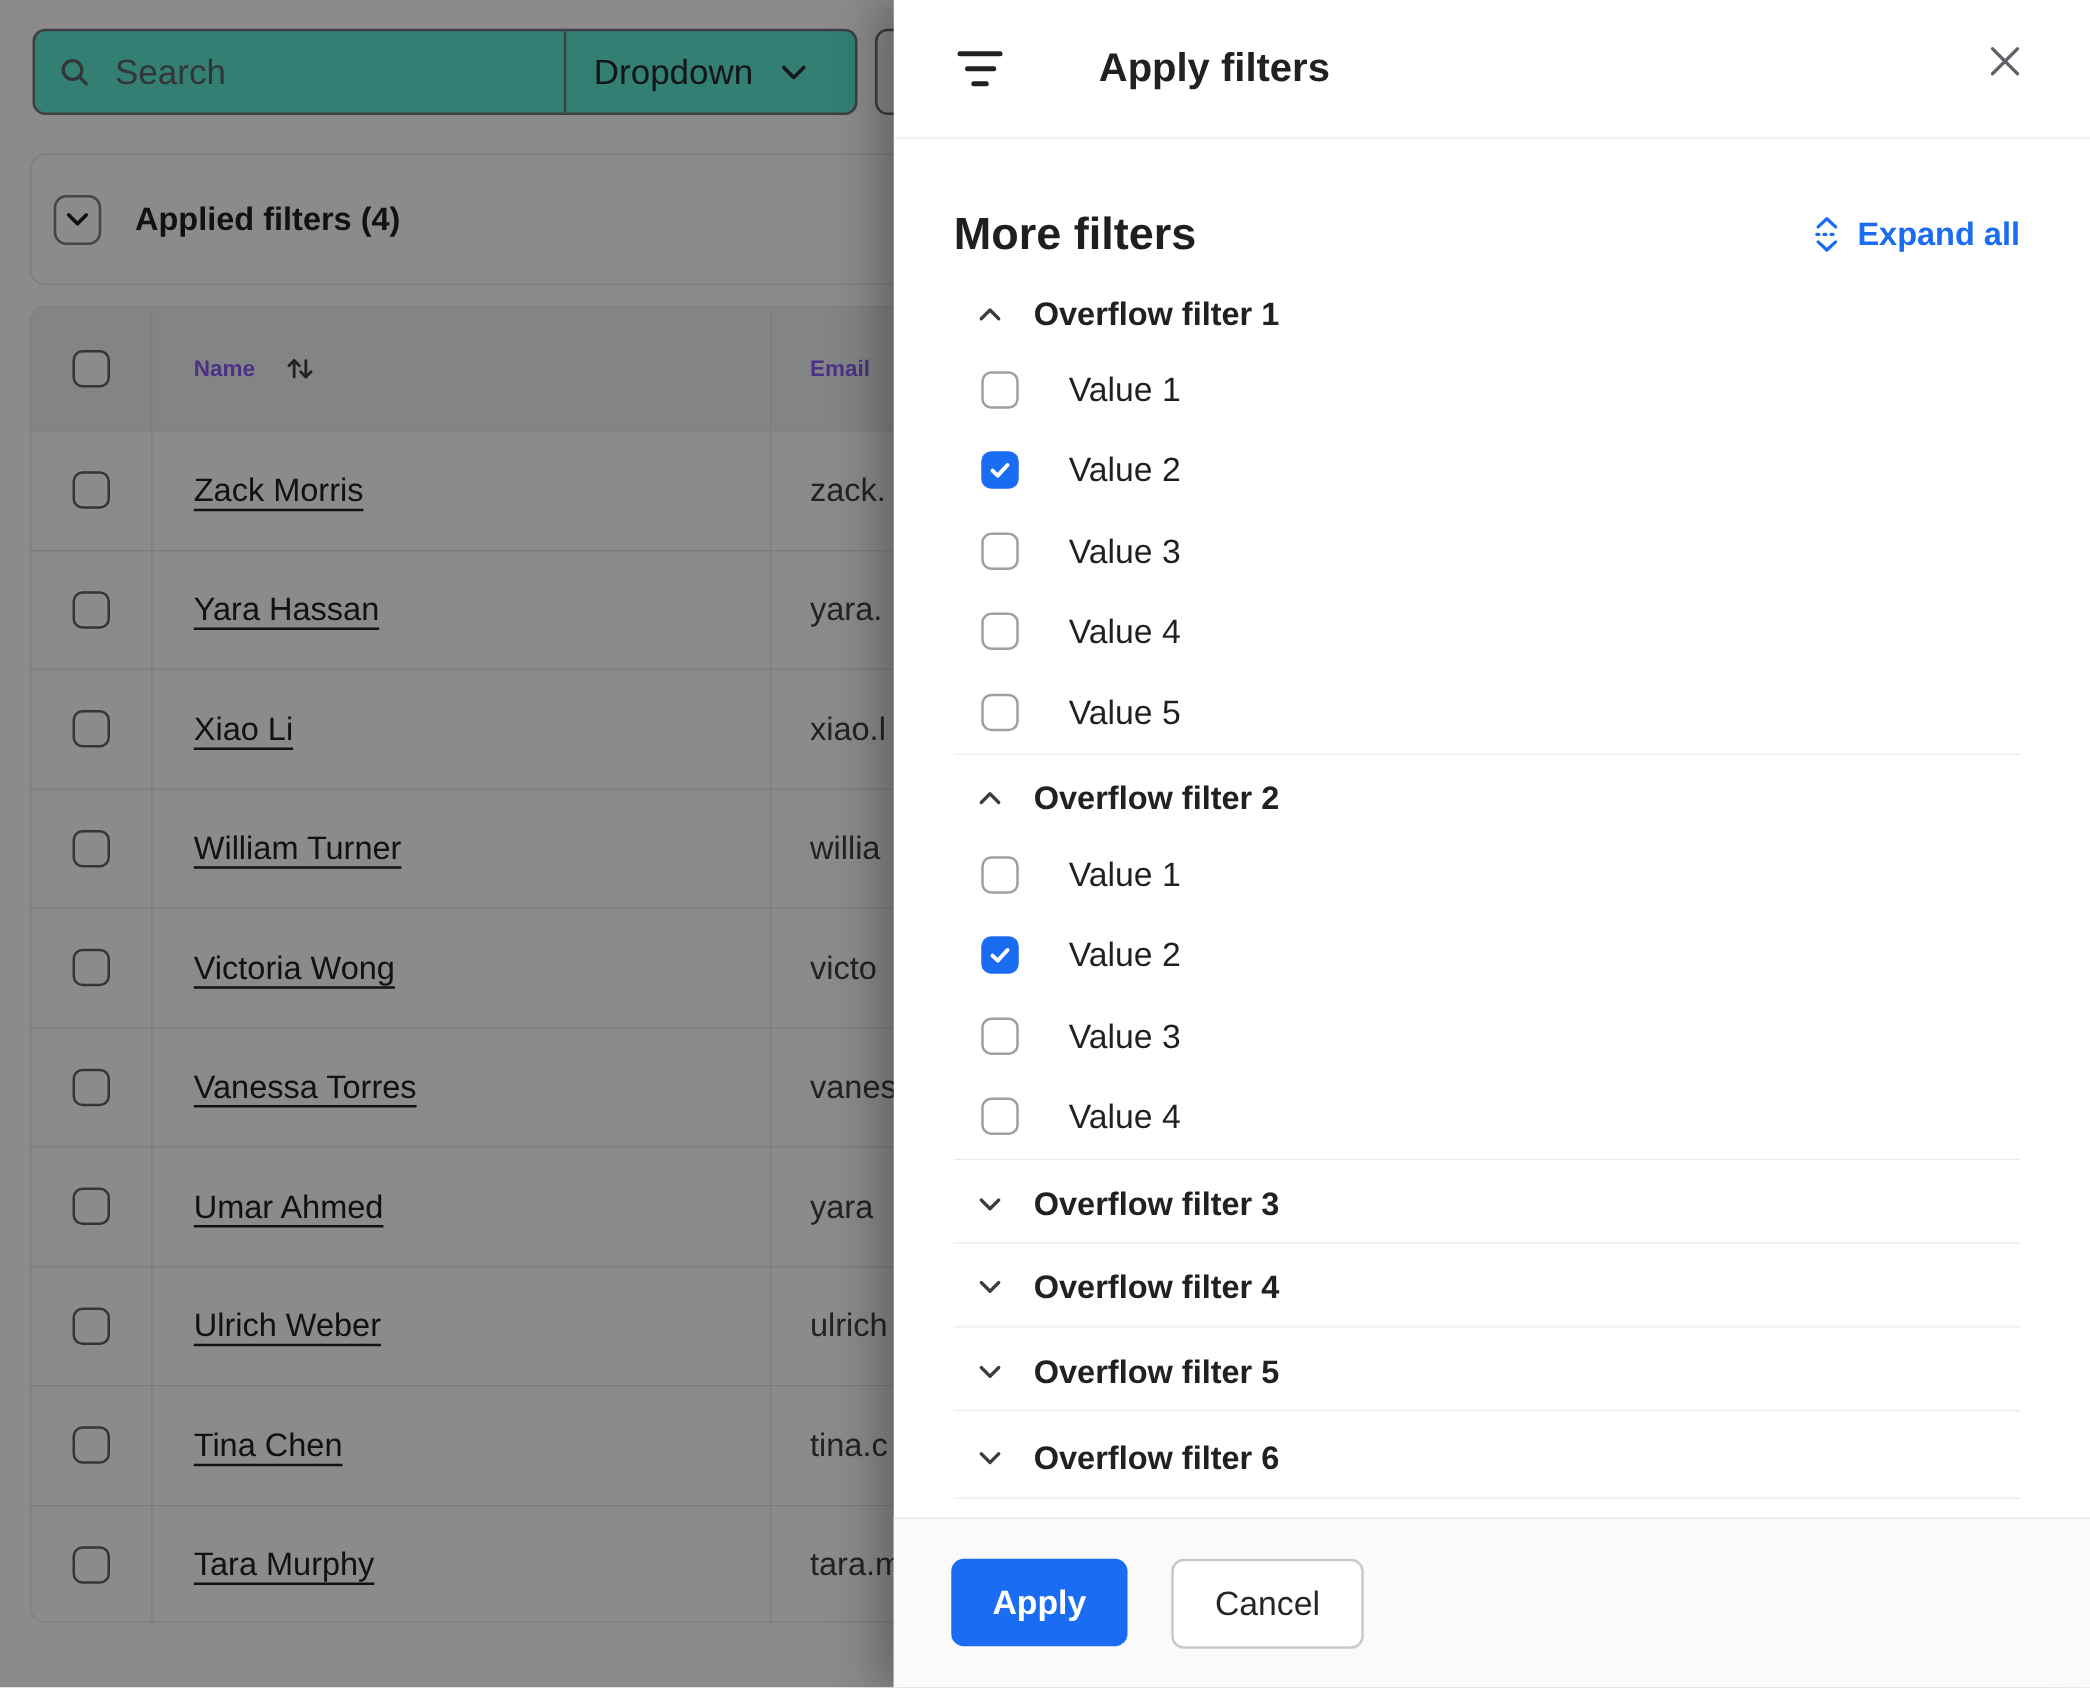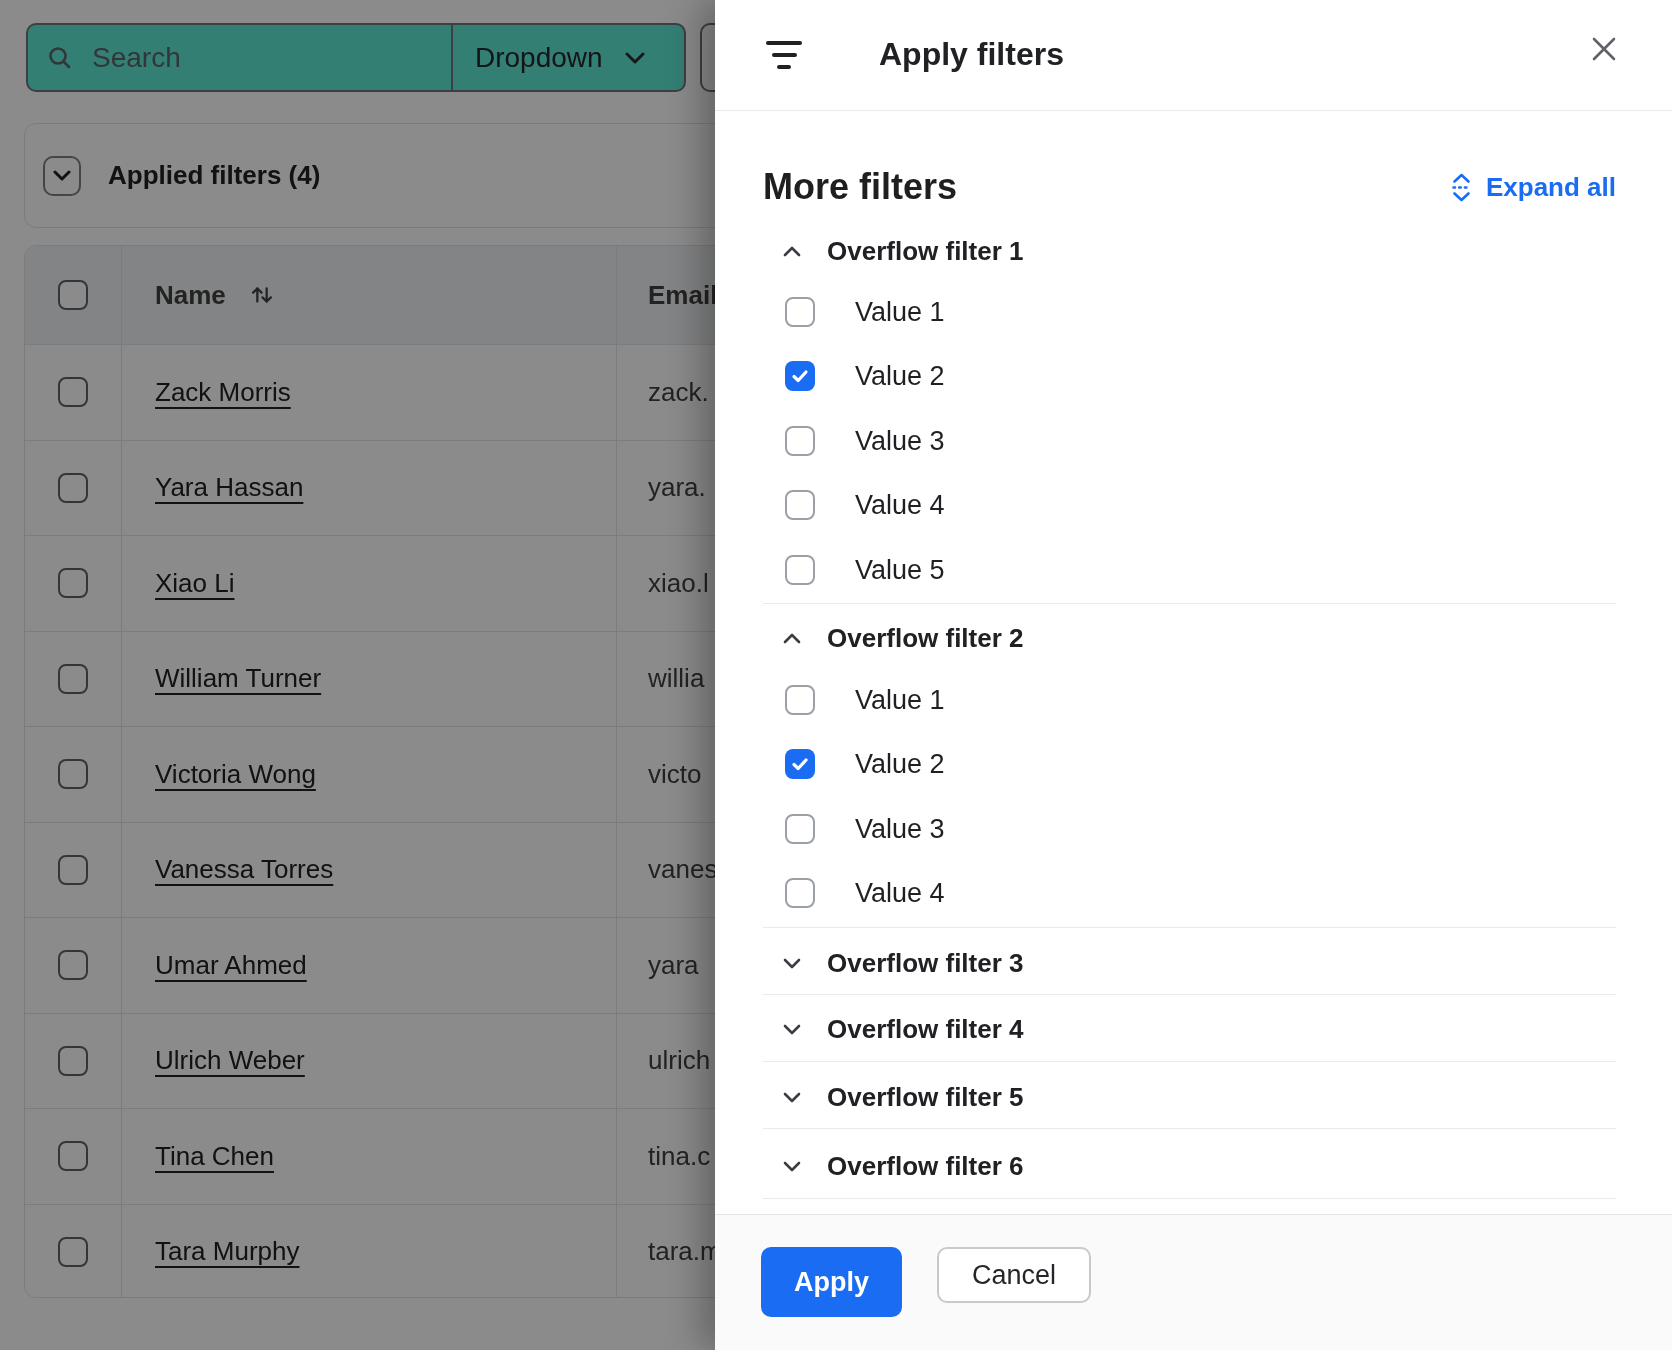--- a/index.html
+++ b/index.html
@@ -30,21 +30,21 @@
   .table { position:absolute; left:24px; top:245px; width:1624px; height:1053px;
     background:#fff; border:1px solid #dfe2e6; border-radius:12px; overflow:hidden; }
   .thead { display:flex; height:98px; background:#f1f3f4; }
   .trow  { display:flex; height:95.5px; border-top:1px solid #e2e4e8; background:#fff; }
   .col-cb { flex:0 0 96px; display:flex; align-items:center; justify-content:center; }
   .col-name { flex:0 0 495px; border-left:1px solid #e2e4e8; display:flex; align-items:center;
     padding-left:33px; gap:22px; }
   .col-email { flex:1; border-left:1px solid #e2e4e8; display:flex; align-items:center;
     padding-left:31px; }
   .tbl-checkbox { width:30px; height:30px; border:2px solid #5f6368; border-radius:8px; background:#fff; }
-  .th-label { font-size:26px; font-weight:700; color:#404040; }
+  .th-label { font-size:18px; font-weight:700; color:#8b5cf6; }
   .name-link { font-size:26px; color:#202124; text-decoration:underline;
     text-decoration-thickness:2px; text-underline-offset:6px; }
   .email-text { font-size:26px; color:#404040; }
 
   
   .scrim { position:absolute; inset:0; background:rgba(0,0,0,0.455); z-index:5; }
 
   
   .drawer { position:absolute; left:715px; top:0; width:957px; height:1350px; background:#fff;
     z-index:10; box-shadow:-14px 0 34px rgba(0,0,0,0.28); }
@@ -77,21 +77,21 @@
   .cb.checked { border:none; background:#1a6cf2; }
   .val-label { margin-left:40px; font-size:27px; color:#1f2023; }
 
   .sec-div { position:absolute; left:48px; right:56px; height:1px; background:#e8eaed; }
 
   .drawer-footer { position:absolute; left:0; right:0; top:1214px; bottom:0;
     background:#fafafa; border-top:1px solid #e5e5e5; }
   .apply-btn { position:absolute; left:46px; top:32px; width:141px; height:70px;
     background:#1a6cf2; color:#fff; font-size:27px; font-weight:600;
     border:none; border-radius:10px; font-family:inherit; cursor:pointer; }
-  .cancel-btn { position:absolute; left:222px; top:32px; width:154px; height:56px;
+  .cancel-btn { position:absolute; left:222px; top:32px; width:154px; height:72px;
     background:#fff; color:#24262a; font-size:27px;
     border:2px solid #c6c9ce; border-radius:10px; font-family:inherit; cursor:pointer; }
   svg { display:block; }
 </style>
 </head>
 <body>
 
 <div class="page">
 
   <div class="search-control">

